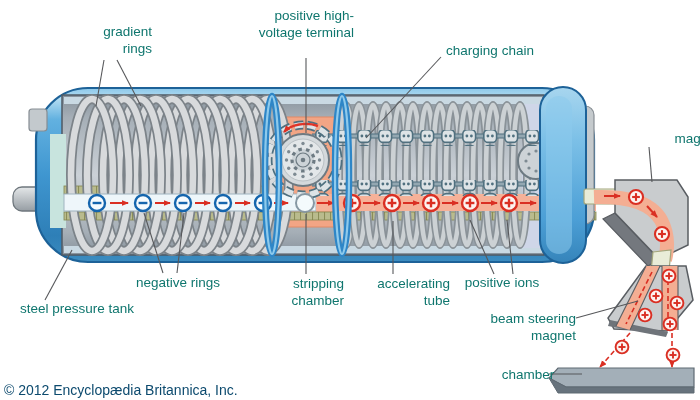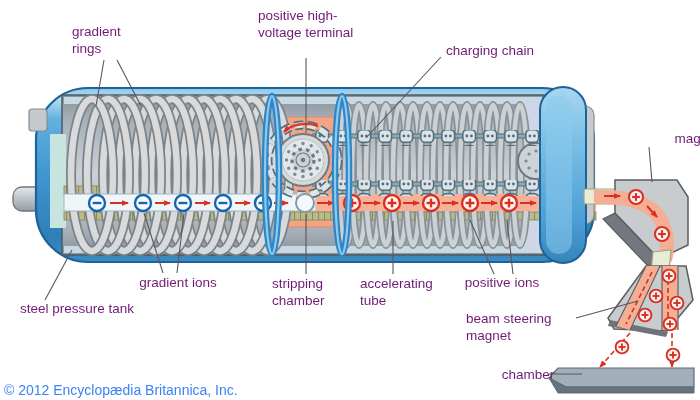--- a/index.html
+++ b/index.html
@@ -1,22 +1,22 @@
 <!DOCTYPE html>
 <html><head>
 <meta charset="utf-8">
 <style>
   html,body{margin:0;padding:0;background:#ffffff;}
   #page{position:relative;width:700px;height:400px;background:#ffffff;overflow:hidden;
         font-family:"Liberation Sans","DejaVu Sans",sans-serif;}
   #diagram-svg{position:absolute;left:0;top:0;}
-  .label{position:absolute;color:#701a75;font-size:13.5px;line-height:1.25;text-align:left;
+  .label{position:absolute;color:#0f766e;font-size:13.5px;line-height:1.25;text-align:right;
          transform:translateX(-50%);white-space:nowrap;}
   .label.wrap{white-space:normal;}
-  .copyright{position:absolute;left:4px;top:382px;color:#3b82f6;font-size:14px;white-space:nowrap;}
+  .copyright{position:absolute;left:4px;top:382px;color:#0c4a6e;font-size:14px;white-space:nowrap;}
 </style>
 </head>
 <body>
 
 <div id="page">
 
 <svg id="diagram-svg" width="700" height="400" viewBox="0 0 700 400">
   <defs>
     <linearGradient id="tankGrad" x1="0" y1="0" x2="0" y2="1">
       <stop offset="0" stop-color="#8cc8ea"></stop>
@@ -293,21 +293,21 @@
     <line x1="576" y1="318" x2="638" y2="301"></line>
     <line x1="549" y1="374" x2="582" y2="374"></line>
     <line x1="45" y1="300" x2="72" y2="250"></line>
   </g>
 </svg>
 
 <div class="label wrap" style="left:112px;top:24px;width:80px;">gradient rings</div>
 <div class="label wrap" style="left:306px;top:8px;width:96px;">positive high-voltage terminal</div>
 <div class="label" style="left:490px;top:43px;">charging chain</div>
 <div class="label" style="left:650px;top:131px;margin-left:47px;">magnet</div>
-<div class="label" style="left:178px;top:275px;">gradient ions</div>
+<div class="label" style="left:178px;top:275px;">negative rings</div>
 <div class="label wrap" style="left:308px;top:276px;width:72px;">stripping chamber</div>
 <div class="label wrap" style="left:405px;top:276px;width:90px;">accelerating tube</div>
 <div class="label" style="left:502px;top:275px;">positive ions</div>
 <div class="label" style="left:77px;top:301px;">steel pressure tank</div>
 <div class="label wrap" style="left:521px;top:311px;width:110px;">beam steering magnet</div>
 <div class="label" style="left:528px;top:367px;">chamber</div>
 <div class="copyright">© 2012 Encyclopædia Britannica, Inc.</div>
 
 </div>
 

